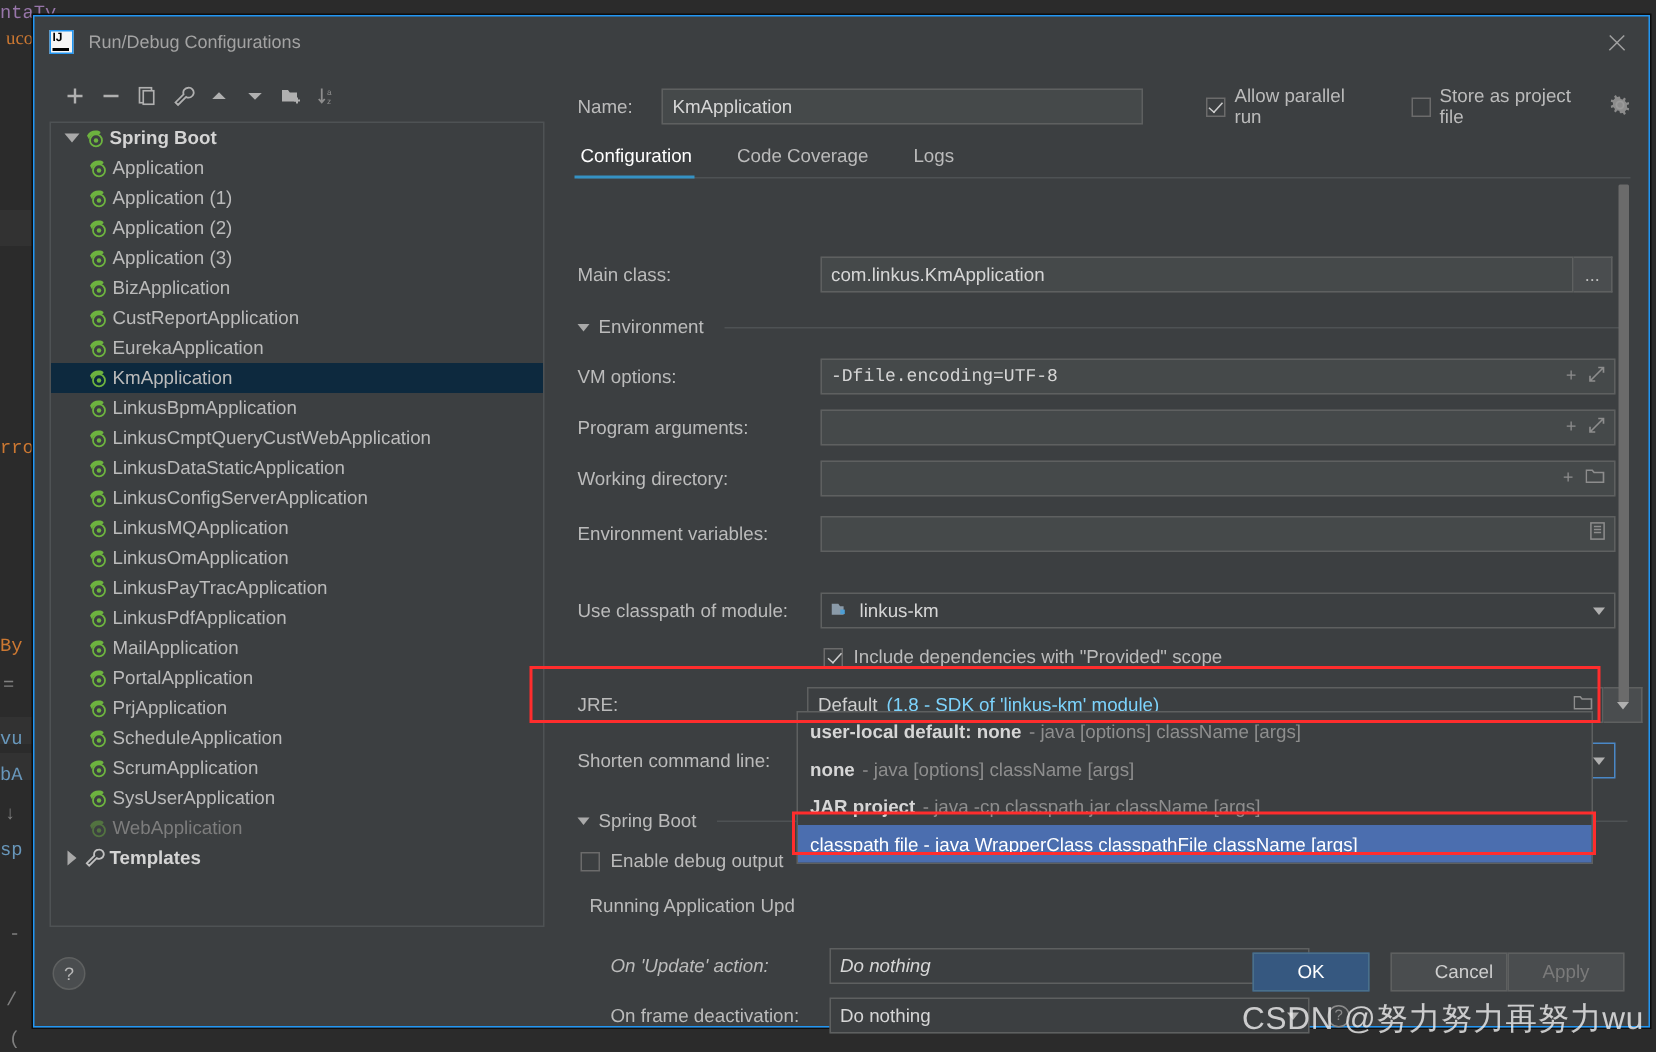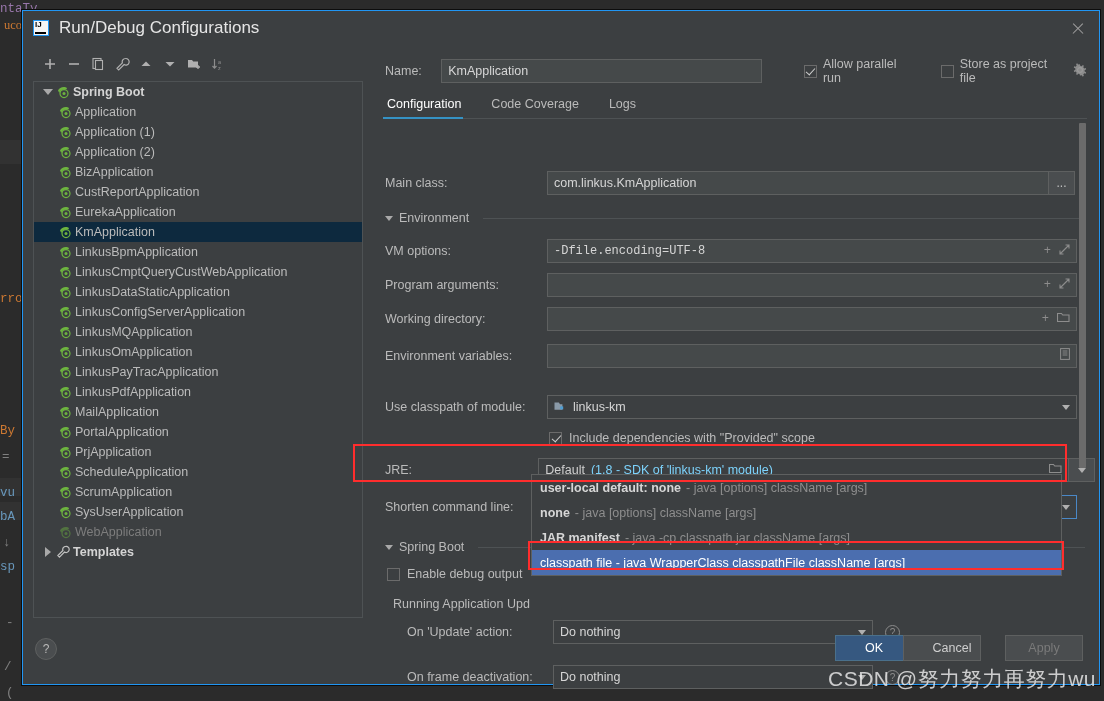--- a/index.html
+++ b/index.html
@@ -60,21 +60,21 @@
     position: absolute; left: 1px; top: -1px;
     font-size: 8px; font-weight: bold;
     color: #000; font-family: "Liberation Sans", sans-serif;
   }
   #ij-logo::after {
     content: ""; position: absolute;
     left: 1px; bottom: 1px; width: 11px; height: 2px;
     background: #000;
   }
   #dialog-title {
-    font-size: 17px; color: #e5e5e5;
+    font-size: 12px; color: #a3a3a3;
   }
   #close-btn {
     position: absolute; right: 12px; top: 9px;
     width: 18px; height: 18px;
     cursor: pointer;
   }
   #close-btn::before, #close-btn::after {
     content: ""; position: absolute;
     left: 2px; top: 8px; width: 14px; height: 1.4px;
     background: #a0a0a0;
@@ -331,21 +331,21 @@
     height: 26px; width: 78px;
     display: flex; align-items: center; justify-content: center;
     font-size: 12.5px;
     border: 1px solid #5e6060;
     background: #4a4d4f; color: #cfcfcf;
     cursor: pointer;
   }
   .btn.primary { background: #365880; border-color: #4a708b; color: #ffffff; }
   .btn.disabled { color: #7a7a7a; }
   #btn-ok     { right: 186px; }
-  #btn-cancel { right: 118px; padding-left: 20px; }
+  #btn-cancel { right: 94px; padding-left: 20px; }
   #btn-apply  { right: 16px; }
 
   #watermark {
     position: absolute;
     right: 8px; bottom: 8px;
     font-size: 21px;
     color: rgba(240,240,240,0.80);
     letter-spacing: 0.5px;
     z-index: 60;
     pointer-events: none;
@@ -470,20 +470,29 @@
               </svg></span>
             <span>Application (2)</span>
           </div>
           <div class="tree-row">
             <span class="indent"></span>
             <span class="spring-icon" style="opacity:1"><svg width="14" height="14" viewBox="0 0 14 14">
                 <path d="M2 5.5C3.2 2.6 6.6 1.4 9.6 2.2c1 .3 1.7 1 1.3 1.6-.6.9-3.1.2-5.2 1.2-1.2.6-2 1.6-2.4 2.9-.4-.8-.8-1.6-1.3-2.4z" fill="#6db33f"></path>
                 <circle cx="8" cy="8.6" r="4" fill="none" stroke="#6db33f" stroke-width="1.2"></circle>
                 <circle cx="8" cy="8.6" r="1.5" fill="#6db33f"></circle>
               </svg></span>
+            <span>Application (3)</span>
+          </div>
+          <div class="tree-row">
+            <span class="indent"></span>
+            <span class="spring-icon" style="opacity:1"><svg width="14" height="14" viewBox="0 0 14 14">
+                <path d="M2 5.5C3.2 2.6 6.6 1.4 9.6 2.2c1 .3 1.7 1 1.3 1.6-.6.9-3.1.2-5.2 1.2-1.2.6-2 1.6-2.4 2.9-.4-.8-.8-1.6-1.3-2.4z" fill="#6db33f"></path>
+                <circle cx="8" cy="8.6" r="4" fill="none" stroke="#6db33f" stroke-width="1.2"></circle>
+                <circle cx="8" cy="8.6" r="1.5" fill="#6db33f"></circle>
+              </svg></span>
             <span>BizApplication</span>
           </div>
           <div class="tree-row">
             <span class="indent"></span>
             <span class="spring-icon" style="opacity:1"><svg width="14" height="14" viewBox="0 0 14 14">
                 <path d="M2 5.5C3.2 2.6 6.6 1.4 9.6 2.2c1 .3 1.7 1 1.3 1.6-.6.9-3.1.2-5.2 1.2-1.2.6-2 1.6-2.4 2.9-.4-.8-.8-1.6-1.3-2.4z" fill="#6db33f"></path>
                 <circle cx="8" cy="8.6" r="4" fill="none" stroke="#6db33f" stroke-width="1.2"></circle>
                 <circle cx="8" cy="8.6" r="1.5" fill="#6db33f"></circle>
               </svg></span>
             <span>CustReportApplication</span>
@@ -812,21 +821,21 @@
 
         <div class="row" style="left:14px; top:442px;">
           <span class="chk"></span>
           <span class="lbl" style="margin-left:7px;">Enable debug output</span>
         </div>
 
         <div class="row" style="left:20px; top:472px;">
           <span class="lbl">Running Application Upd</span>
         </div>
 
-        <div class="row" style="left:34px; top:495px; width:690px;">
+        <div class="row" style="left:34px; top:507px; width:690px;font-style:italic;">
           <span class="row-label" style="width:146px;">On 'Update' action:</span>
           <div class="field combo" style="width:320px;">
             <span>Do nothing</span>
             <span class="inline-icons">
               <span class="caret-down"></span>
             </span>
           </div>
           <span class="help-icon" style="margin-left:12px;">?</span>
         </div>
 
@@ -861,21 +870,21 @@
 <div id="dropdown">
     <div class="dd-item">
       <span style="font-weight: bold;">user-local default: none</span>
       <span class="dim" style="margin-left: 5px;">- java [options] className [args]</span>
     </div>
     <div class="dd-item">
       <span style="font-weight: bold;">none</span>
       <span class="dim" style="margin-left: 5px;">- java [options] className [args]</span>
     </div>
     <div class="dd-item">
-      <span style="font-weight: bold;">JAR manifest</span>
+      <span style="font-weight: bold;">JAR project</span>
       <span class="dim" style="margin-left: 5px;">- java -cp classpath.jar className [args]</span>
     </div>
     <div class="dd-item sel">
       <span style="font-weight: normal;">classpath file - java WrapperClass classpathFile className [args]</span>
     </div>
   </div>
 
 <div class="redbox" style="left:353px; top:444px; width:714px; height:38px;"></div>
 <div class="redbox" style="left:528px; top:541px; width:536px; height:29px;"></div>
 

